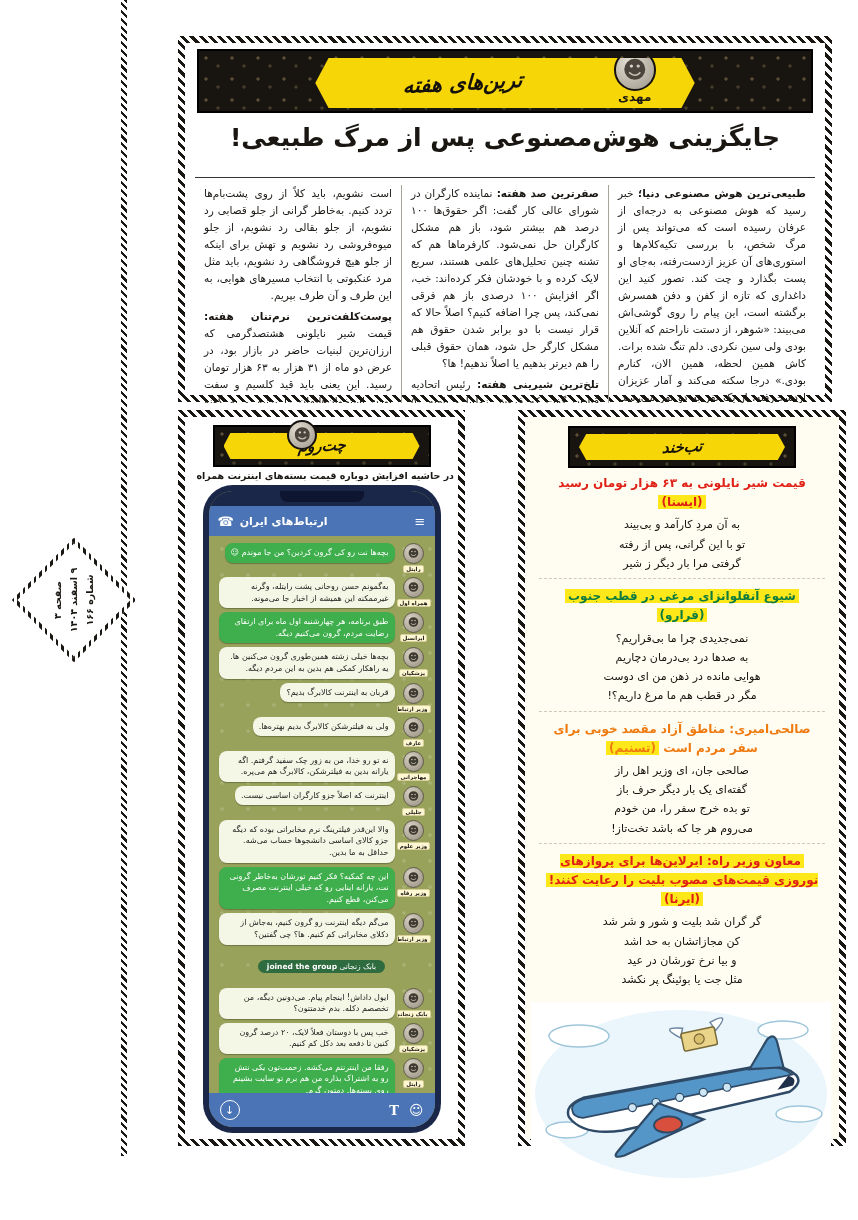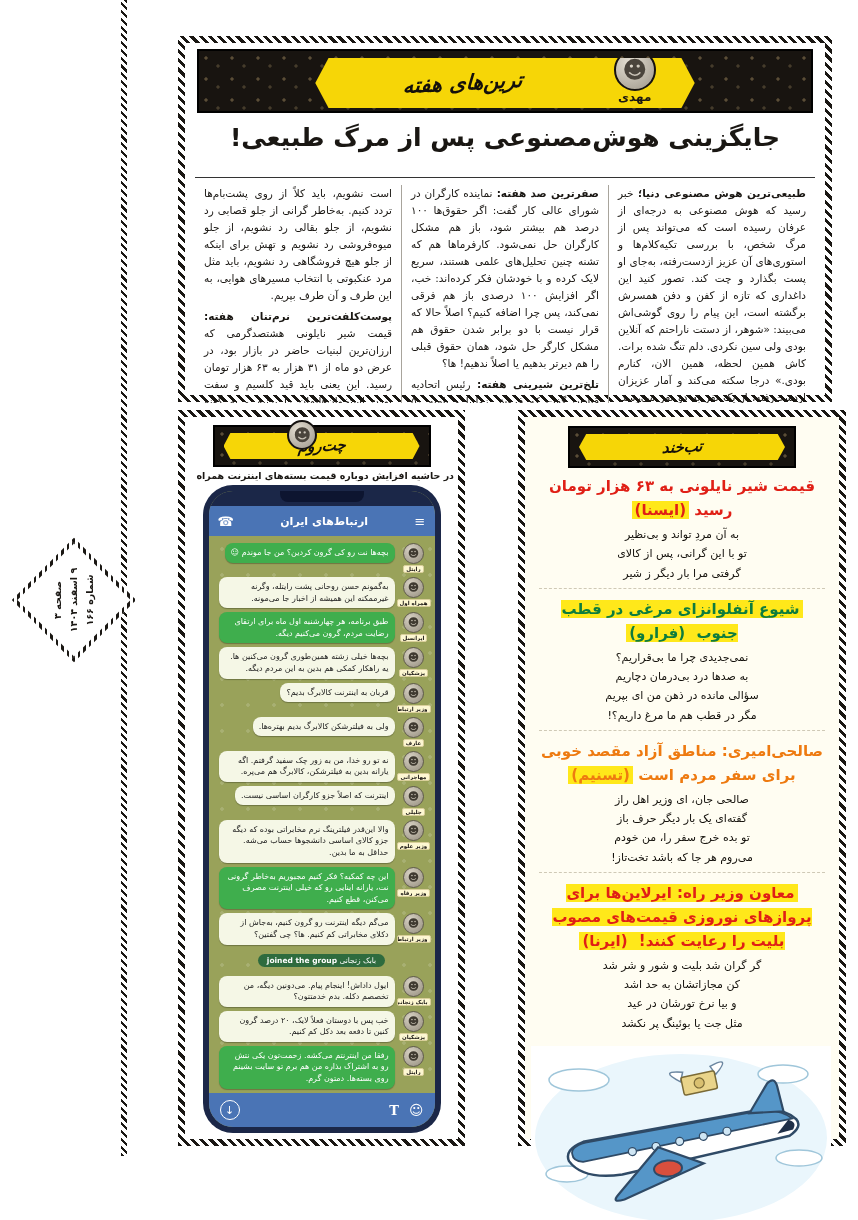--- a/index.html
+++ b/index.html
@@ -76,21 +76,21 @@
   .mini-banner .ribbon{position:absolute;left:9px;right:9px;top:6px;bottom:6px}
   .mini-banner .script-title{font-size:15px}
   .mini-banner .avatar-circle{position:absolute;top:-7px;left:34%;width:30px;height:30px;font-size:17px;z-index:3}
   .sub-title{text-align:right;font-size:9.5px;font-weight:bold;margin:3px 0 4px}
   .phone{width:238px;height:648px;margin:0 auto;background:#1b2748;border-radius:30px;padding:6px}
   .screen{height:100%;border-radius:24px;overflow:hidden;display:flex;flex-direction:column;background:#99a25a;position:relative}
   .status-strip{height:15px;background:#1b2748;flex:none;position:relative}
   .notch{position:absolute;left:50%;transform:translateX(-50%);top:0;width:84px;height:11px;background:#0d1530;border-radius:0 0 8px 8px}
   .chat-toolbar{height:30px;background:#4a74b5;color:#fff;display:flex;align-items:center;padding:0 9px;gap:6px;flex:none}
   .chat-toolbar .tb-icon{font-size:13px;line-height:1;cursor:default}
-  .chat-title{flex:1;text-align:center;font-size:11px;font-weight:bold}
+  .chat-title{flex:1;text-align:left;font-size:11px;font-weight:bold}
   .chat-area{
     flex:1;padding:7px 6px;overflow:hidden;
     background-color:#99a25a;
     background-image:radial-gradient(rgba(255,255,255,.15) 1.5px,transparent 2.1px);
     background-size:26px 26px;
   }
   .msg-row{display:flex;align-items:flex-start;gap:4px;margin-bottom:4px}
   .avatar-col{width:30px;flex:none;display:flex;flex-direction:column;align-items:center;gap:1px}
   .chat-avatar{
     width:21px;height:21px;border-radius:50%;background:radial-gradient(circle at 35% 30%,#d8d2c4,#948d7e);
@@ -99,37 +99,37 @@
   .sender-tag{
     background:#fdf7d2;border:1px solid #d9cf9a;border-radius:2px;
     font-size:5.5px;font-weight:bold;padding:0 2px;white-space:nowrap;max-width:34px;overflow:hidden;
   }
   .bubble{
     border-radius:8px;padding:4px 6px;font-size:8px;line-height:1.45;max-width:176px;
     box-shadow:0 1px 1px rgba(0,0,0,.28);text-align:right;
   }
   .bubble.light{background:#f5f7e6;color:#1c1c1c}
   .bubble.green{background:#3fae4d;color:#fff}
-  .sys-row{display:flex;justify-content:center;margin:9px 0}
+  .sys-row{display:flex;justify-content:center;margin:15px 0}
   .sys-pill{background:#2e6b3e;color:#fff;font-size:7.5px;padding:2px 9px;border-radius:9px;white-space:nowrap}
   .sys-pill .latin{font-weight:bold;direction:ltr;unicode-bidi:embed}
   .chat-inputbar{height:34px;background:#4a74b5;display:flex;align-items:center;padding:0 11px;gap:10px;color:#fff;flex:none}
   .ib-icon{font-size:14px;line-height:1}
   .ib-T{font-weight:bold;font-size:13px;font-family:"DejaVu Serif",serif}
   .ib-spacer{flex:1}
   .ib-circle{
     width:20px;height:20px;border:1.6px solid #fff;border-radius:50%;
     display:flex;align-items:center;justify-content:center;font-size:11px;
   }
   
   .poems-block{left:518px;top:410px;width:328px;height:736px;padding:5px 8px;background:#fffdf2}
   .poems-block .mini-banner{width:228px}
   .poem{margin:6px 6px 8px;text-align:center;padding-bottom:5px}
   .poem:not(:last-child){border-bottom:1px dashed #cfc9b6}
-  .ph{font-size:15px;font-weight:bold;line-height:1.6;margin-bottom:3px}
+  .ph{font-size:12px;font-weight:bold;line-height:1.6;margin-bottom:3px}
   .ph .src{background:#ffe81a;padding:0 3px}
   .ph.red{color:#e01f16}
   .ph.red .src{color:#e01f16}
   .ph.green{color:#0d7c3e}
   .ph.green .ph-text,.ph.green .src{background:#ffe81a;color:#0d7c3e;padding:0 3px}
   .ph.orange{color:#ee7a10}
   .ph.orange .src{color:#ee7a10}
   .ph.redhl{color:#e01f16}
   .ph.redhl .ph-text,.ph.redhl .src{background:#ffe81a;color:#e01f16;padding:0 3px}
   .verse{font-size:11px;line-height:1.75;color:#14110c}
@@ -253,21 +253,21 @@
               <span class="chat-avatar">☻</span>
               <span class="sender-tag">وزیر علوم</span>
             </div>
             <div class="bubble light">والا این‌قدر فیلترینگ نرم مخابراتی بوده که دیگه جزو کالای اساسی دانشجوها حساب می‌شه. حداقل به ما بدین.</div>
           </div>
           <div class="msg-row">
             <div class="avatar-col">
               <span class="chat-avatar">☻</span>
               <span class="sender-tag">وزیر رفاه</span>
             </div>
-            <div class="bubble green">این چه کمکیه؟ فکر کنیم مجبوریم به‌خاطر گرونی نت، یارانه اینایی رو که خیلی اینترنت مصرف می‌کنن، قطع کنیم.</div>
+            <div class="bubble green">این چه کمکیه؟ فکر کنیم تورشان به‌خاطر گرونی نت، یارانه اینایی رو که خیلی اینترنت مصرف می‌کنن، قطع کنیم.</div>
           </div>
           <div class="msg-row">
             <div class="avatar-col">
               <span class="chat-avatar">☻</span>
               <span class="sender-tag">وزیر ارتباطات</span>
             </div>
             <div class="bubble light">می‌گم دیگه اینترنت رو گرون کنیم، به‌جاش از دکلای مخابراتی کم کنیم. ها؟ چی گفتین؟</div>
           </div>
           <div class="sys-row">
             <span class="sys-pill"><span>بابک زنجانی </span><span class="latin">joined the group</span></span>
@@ -312,29 +312,29 @@
 
 <section class="poems-block jagged">
   <div class="mini-banner ornate">
     <div class="ribbon">
       <span class="script-title">تب‌خند</span>
     </div>
   </div>
   <div id="poems">
       <div class="poem">
         <h4 class="ph red"><span class="ph-text">قیمت شیر نایلونی به ۶۳ هزار تومان رسید </span><span class="src">(ایسنا)</span></h4>
-        <p class="verse">به آن مردِ تواند و بی‌نظیر</p>
-        <p class="verse">تو با این گرانی، پس از کالای</p>
+        <p class="verse">به آن مردِ کارآمد و بی‌بیند</p>
+        <p class="verse">تو با این گرانی، پس از رفته</p>
         <p class="verse">گرفتی مرا بار دیگر ز شیر</p>
       </div>
       <div class="poem">
         <h4 class="ph green"><span class="ph-text">شیوع آنفلوانزای مرغی در قطب جنوب </span><span class="src">(فرارو)</span></h4>
         <p class="verse">نمی‌جدیدی چرا ما بی‌قراریم؟</p>
         <p class="verse">به صدها درد بی‌درمان دچاریم</p>
-        <p class="verse">سؤالی مانده در ذهن من ای بپریم</p>
+        <p class="verse">هوایی مانده در ذهن من ای دوست</p>
         <p class="verse">مگر در قطب هم ما مرغ داریم؟!</p>
       </div>
       <div class="poem">
         <h4 class="ph orange"><span class="ph-text">صالحی‌امیری: مناطق آزاد مقصد خوبی برای سفر مردم است </span><span class="src">(تسنیم)</span></h4>
         <p class="verse">صالحی جان، ای وزیر اهل راز</p>
         <p class="verse">گفته‌ای یک بار دیگر حرف باز</p>
         <p class="verse">تو بده خرج سفر را، من خودم</p>
         <p class="verse">می‌روم هر جا که باشد تخت‌تاز!</p>
       </div>
       <div class="poem">

